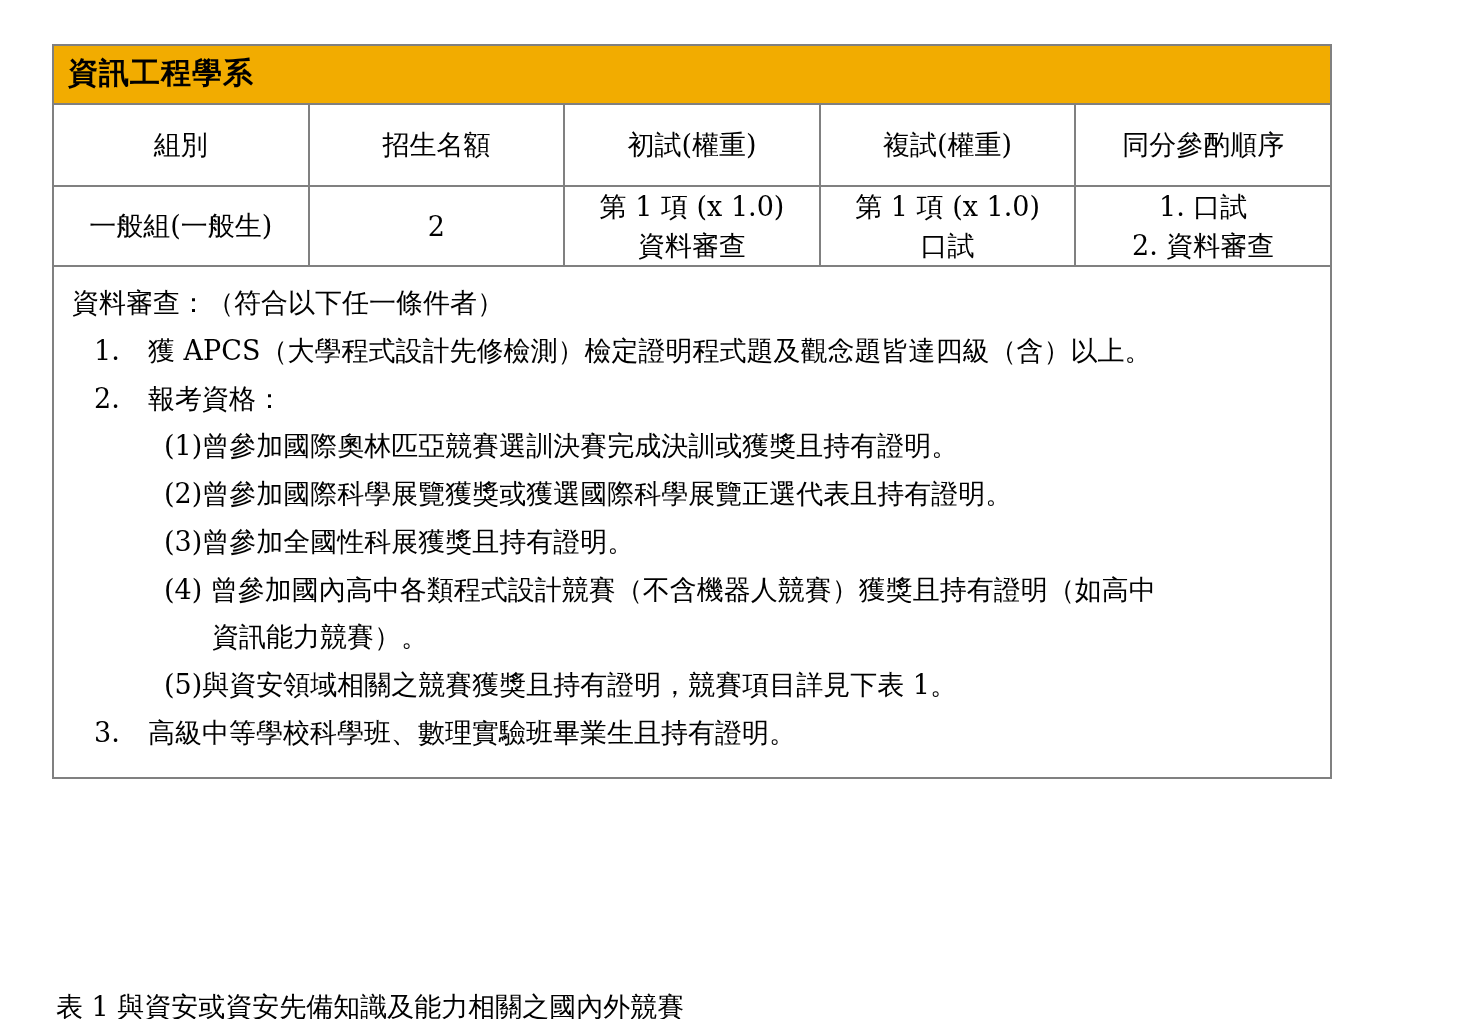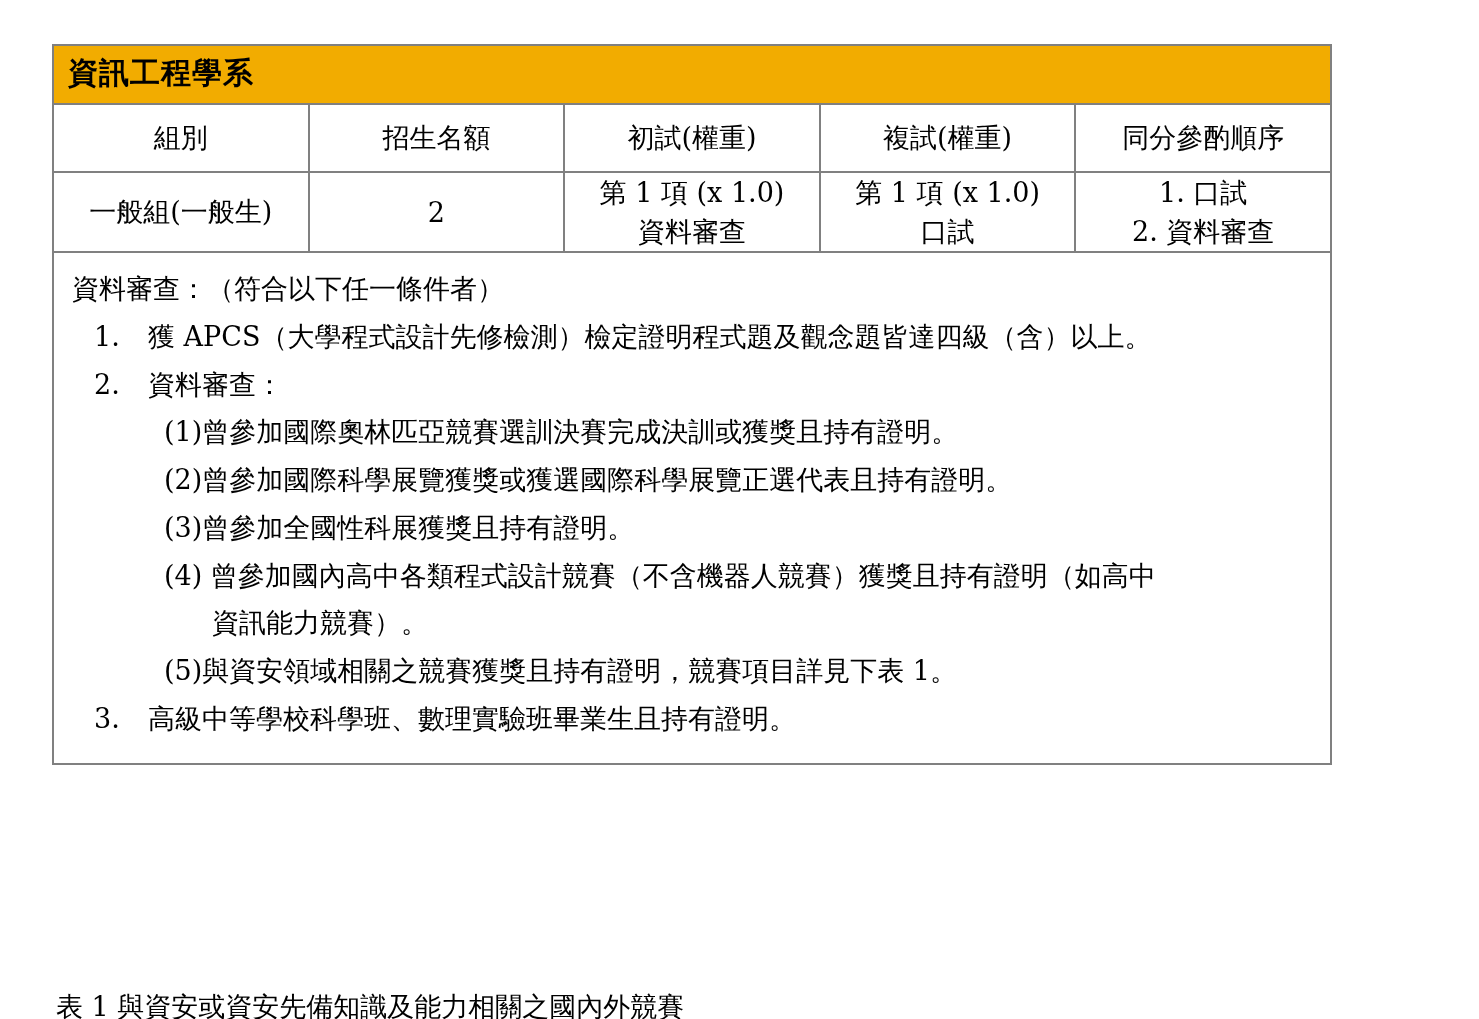--- a/index.html
+++ b/index.html
@@ -21,21 +21,21 @@
     box-sizing: border-box;
     padding: 44px 48px 0 52px;
   }
   .doc-table {
     width: 1280px;
     border-collapse: collapse;
     table-layout: fixed;
   }
   .doc-table td, .doc-table th {
     border: 2px solid #808080;
-    padding: 4px;
+    padding: 11px;
     text-align: center;
     vertical-align: middle;
   }
   .dept-header {
     background: #f2ac00;
     text-align: left !important;
     font-size: 30px;
     font-weight: bold;
     padding: 7px 0 9px 14px !important;
     letter-spacing: 1px;
@@ -143,21 +143,21 @@
         <td class="qual-cell" colspan="5">
           <div class="qual-title">資料審查：（符合以下任一條件者）</div>
 
           <div class="lvl1">
             <span class="num">1.</span>
             <span class="txt">獲 APCS（大學程式設計先修檢測）檢定證明程式題及觀念題皆達四級（含）以上。</span>
           </div>
 
           <div class="lvl1">
             <span class="num">2.</span>
-            <span class="txt">資料審查：</span>
+            <span class="txt">報考資格：</span>
           </div>
 
           <div class="lvl2">(1)曾參加國際奧林匹亞競賽選訓決賽完成決訓或獲獎且持有證明。</div>
           <div class="lvl2">(2)曾參加國際科學展覽獲獎或獲選國際科學展覽正選代表且持有證明。</div>
           <div class="lvl2">(3)曾參加全國性科展獲獎且持有證明。</div>
           <div class="lvl2">(4) 曾參加國內高中各類程式設計競賽（不含機器人競賽）獲獎且持有證明（如高中</div>
           <div class="lvl2 wrap">
             <span class="cont">資訊能力競賽）。</span>
           </div>
           <div class="lvl2">(5)與資安領域相關之競賽獲獎且持有證明，競賽項目詳見下表 1。</div>

